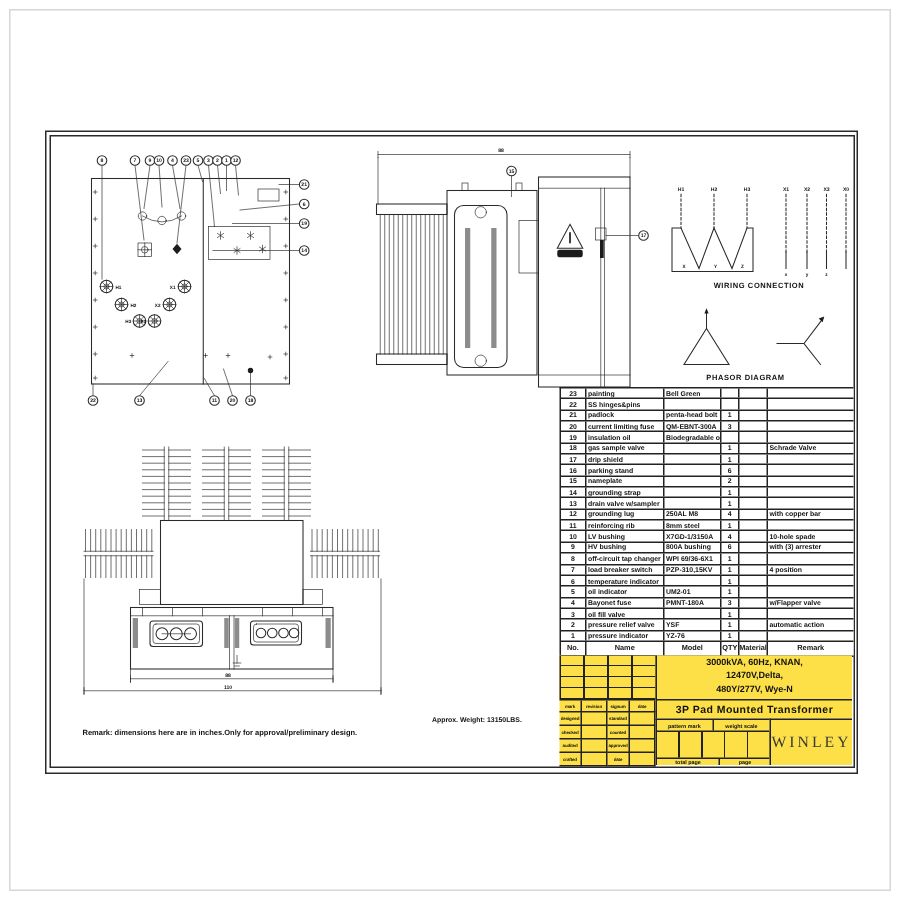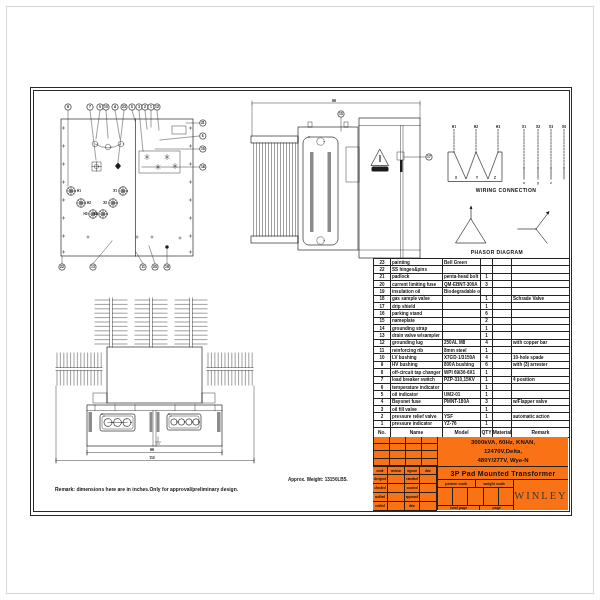--- a/index.html
+++ b/index.html
@@ -29,21 +29,21 @@
   .col-no{width:17px;justify-content:center}
   .col-name{width:52px}
   .col-model{width:38px}
   .col-qty{width:12px;justify-content:center}
   .col-mat{width:19px;justify-content:center}
   .col-rem{width:57px;border-right:none}
   .phead{height:10px;display:flex;border-bottom:1px solid #222;box-sizing:border-box}
   .phead .pcell{font-size:4.9px;justify-content:center;padding:0}
   .phead .col-name,.phead .col-model,.phead .col-rem{justify-content:center}
   
-  .tb{position:absolute;box-sizing:border-box;background:#f97316}
+  .tb{position:absolute;box-sizing:border-box;background:#fde047}
   #gridA{left:373px;top:437px;width:64px;height:29px;border-left:1px solid #222;
     background-image:repeating-linear-gradient(to right,transparent 0 15px,#222 15px 16px),
                      repeating-linear-gradient(to bottom,transparent 0 6.25px,#222 6.25px 7.25px)}
   #spec{left:437px;top:437px;width:131px;height:29px;border-left:1px solid #222;display:flex;
         flex-direction:column;justify-content:center;align-items:center;font-size:6px;font-weight:700;line-height:1.5}
   #dtitle{left:437px;top:466px;width:131px;height:13px;border-left:1px solid #222;border-top:1px solid #222;
         display:flex;align-items:center;justify-content:center;font-size:7px;font-weight:700;letter-spacing:.3px}
   #revgrid{left:373px;top:466px;width:64px;height:44px;border-top:1px solid #222;display:grid;
         grid-template-columns:15px 17px 15px 17px;grid-template-rows:8px 9px 9px 9px 9px}
   .rcell{border-right:1px solid #222;border-bottom:1px solid #222;font-size:3px;font-weight:700;

